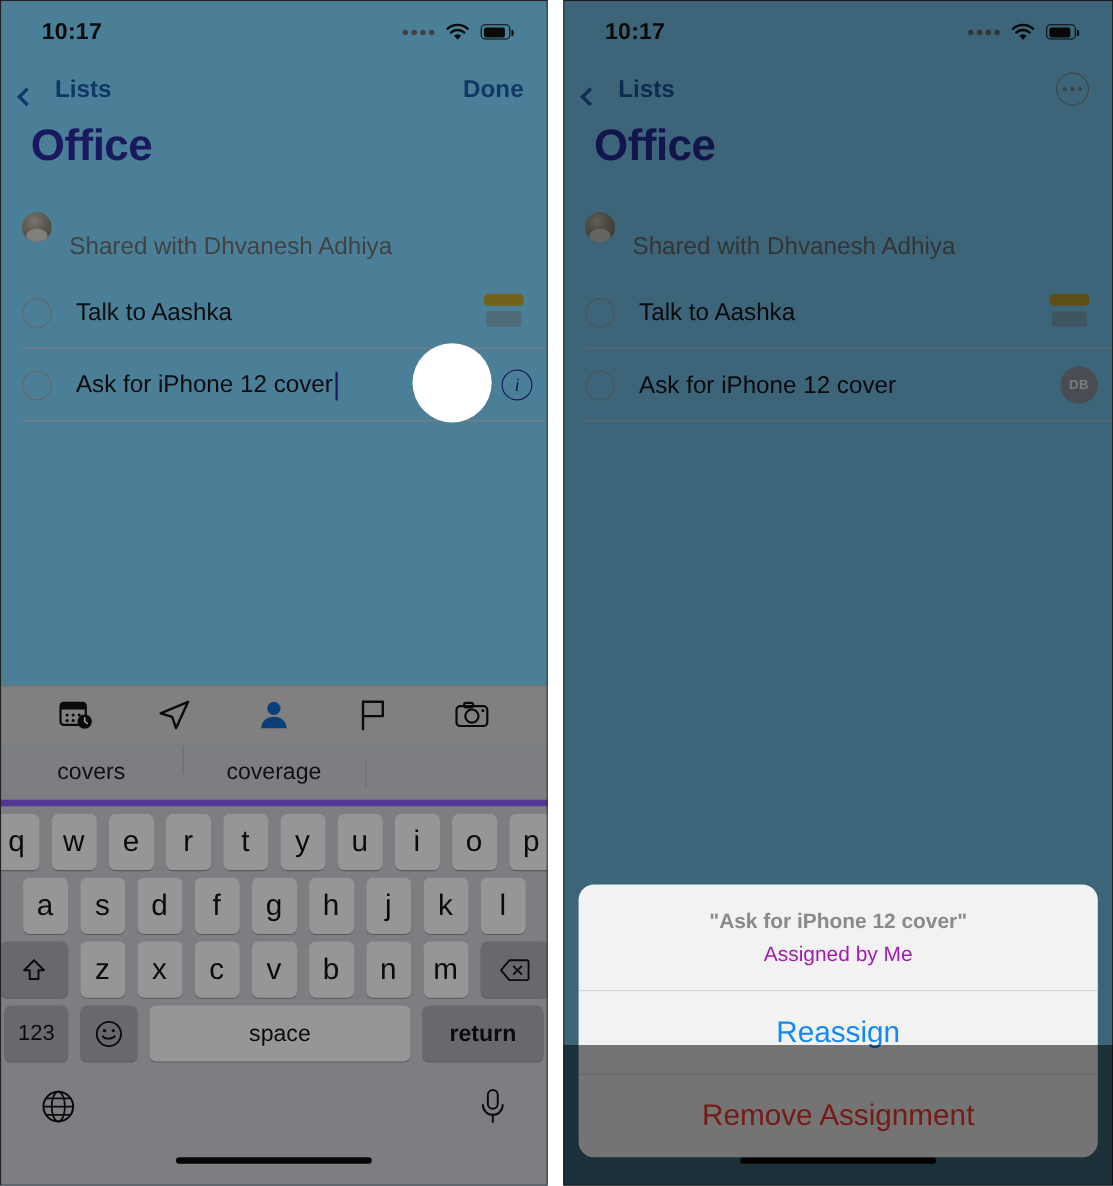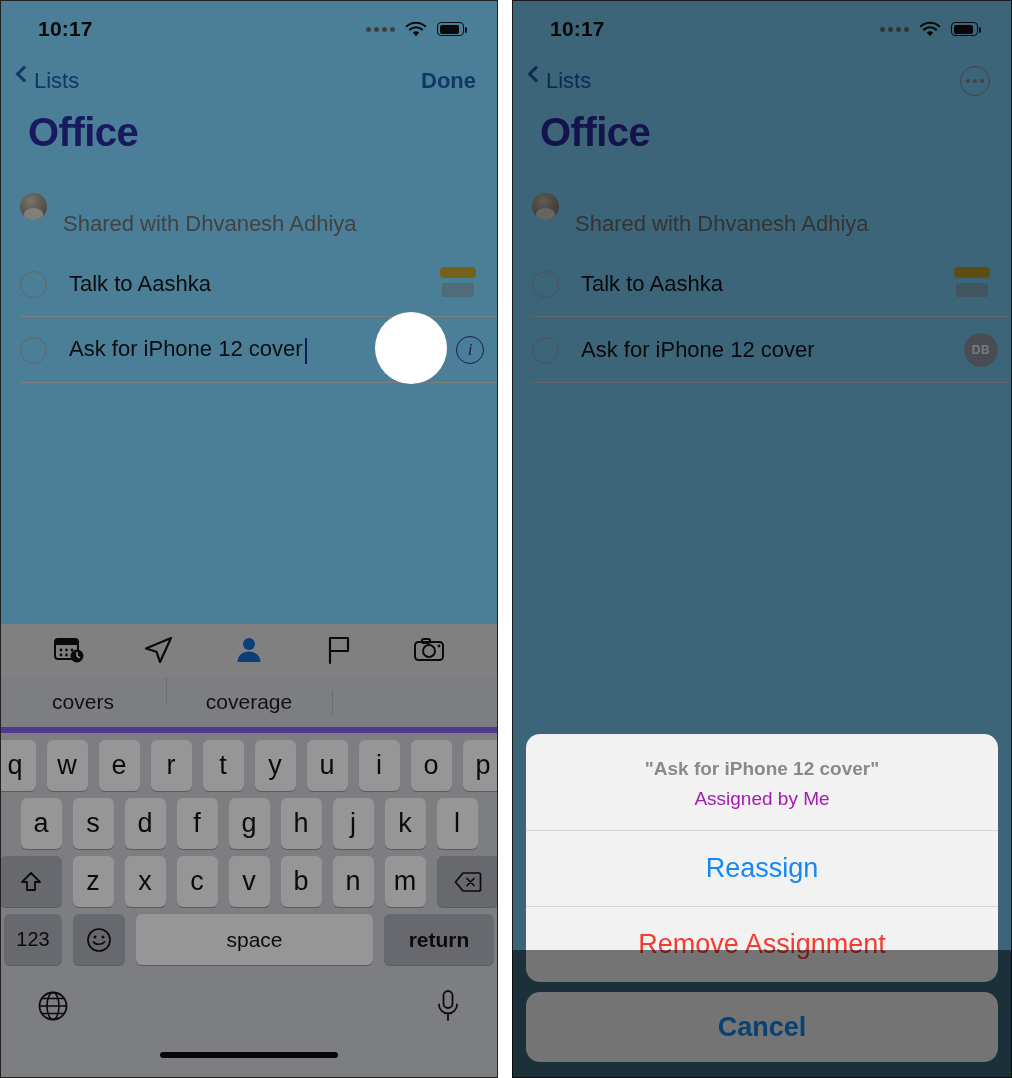--- a/index.html
+++ b/index.html
@@ -57,21 +57,21 @@
   .batt { width:27px; height:14px; border:1.8px solid #111; border-radius:4px; position:relative; }
   .batt::before { content:""; position:absolute; left:1.5px; top:1.5px; bottom:1.5px; width:19px; background:#111; border-radius:2px; }
   .batt::after { content:""; position:absolute; right:-4px; top:4px; width:2.5px; height:6px; background:#111; border-radius:0 2px 2px 0; }
 
   
   .navbar {
     height: 46px; flex:0 0 46px;
     display:flex; align-items:center; justify-content:space-between;
     padding: 0 22px 0 12px;
   }
-  .back { display:flex; align-items:flex-start; gap:4px; color:#1c5dab; cursor:pointer; }
+  .back { display:flex; align-items:flex-end; gap:20px; color:#1c5dab; cursor:pointer;font-weight:bold; }
   .chev { width:12px; height:12px; border-left:3px solid #1c5dab; border-bottom:3px solid #1c5dab;
           transform: rotate(45deg); margin-left:6px; }
   .back-label { font-size:22px; color:#1c5dab; }
   .done { font-size:22px; font-weight:700; color:#1c5dab; cursor:pointer; }
   .more-btn {
     width:30px; height:30px; border-radius:50%;
     border:1.6px solid #8d8d8d;
     display:flex; align-items:center; justify-content:center; gap:3px;
     cursor:pointer;
   }
@@ -497,19 +497,18 @@
 
     <div class="sheet-wrap">
       <div class="sheet-card">
         <div class="sheet-head">
           <div class="sheet-title">"Ask for iPhone 12 cover"</div>
           <div class="sheet-sub">Assigned by Me</div>
         </div>
         <div class="sheet-item blue">Reassign</div>
         <div class="sheet-item red">Remove Assignment</div>
       </div>
-      <div class="sheet-cancel">Cancel</div>
     </div>
 
     <div style="position:absolute; left:0; right:0; bottom:0; height:128px; background:rgba(0,0,0,0.52); z-index:55; pointer-events:none;"></div>
 
   </div>
 </div>
 
 </body></html>

